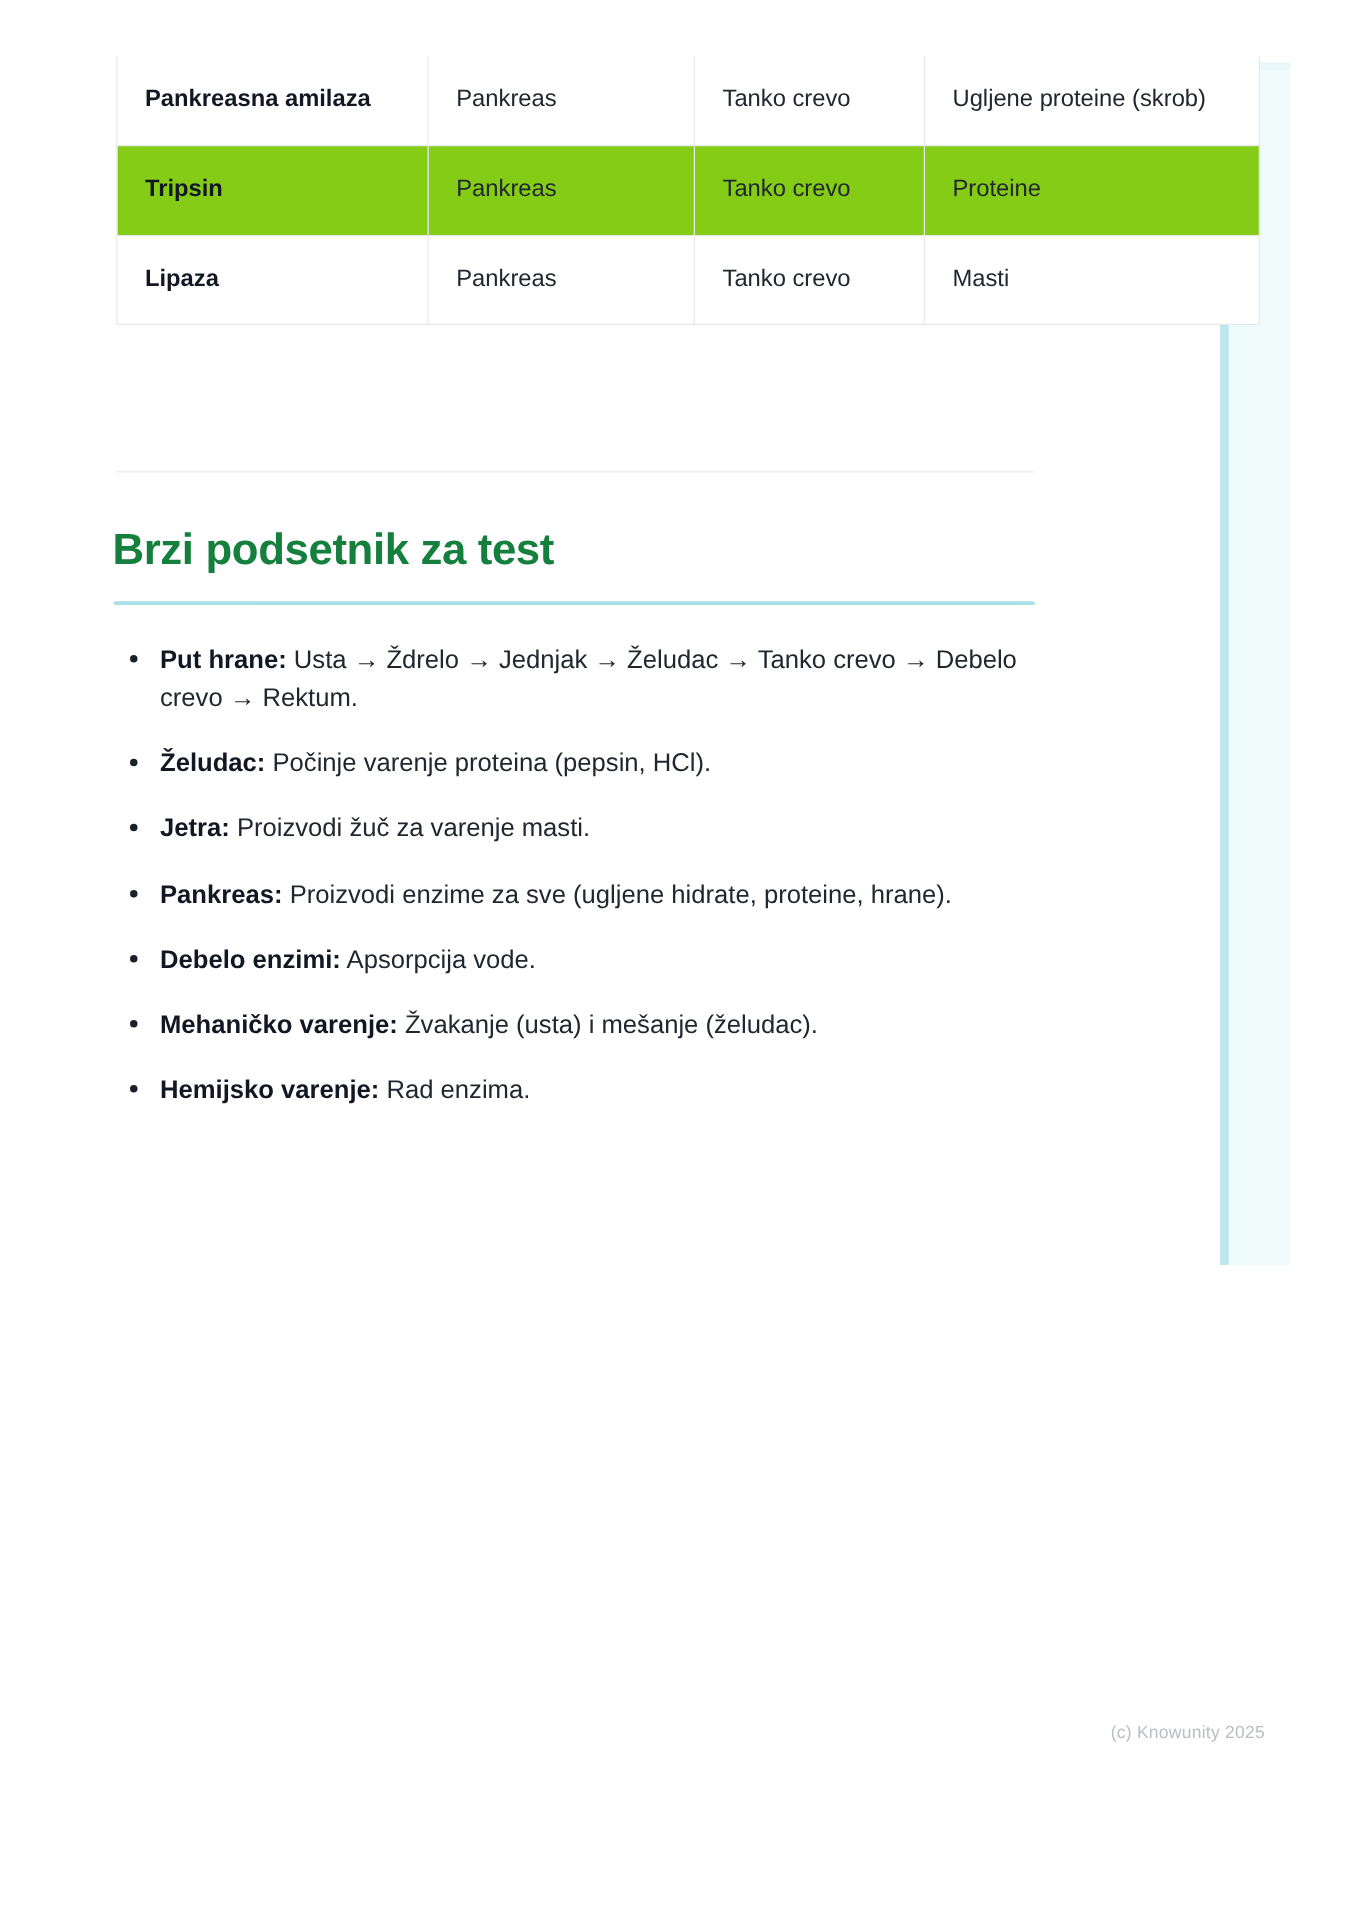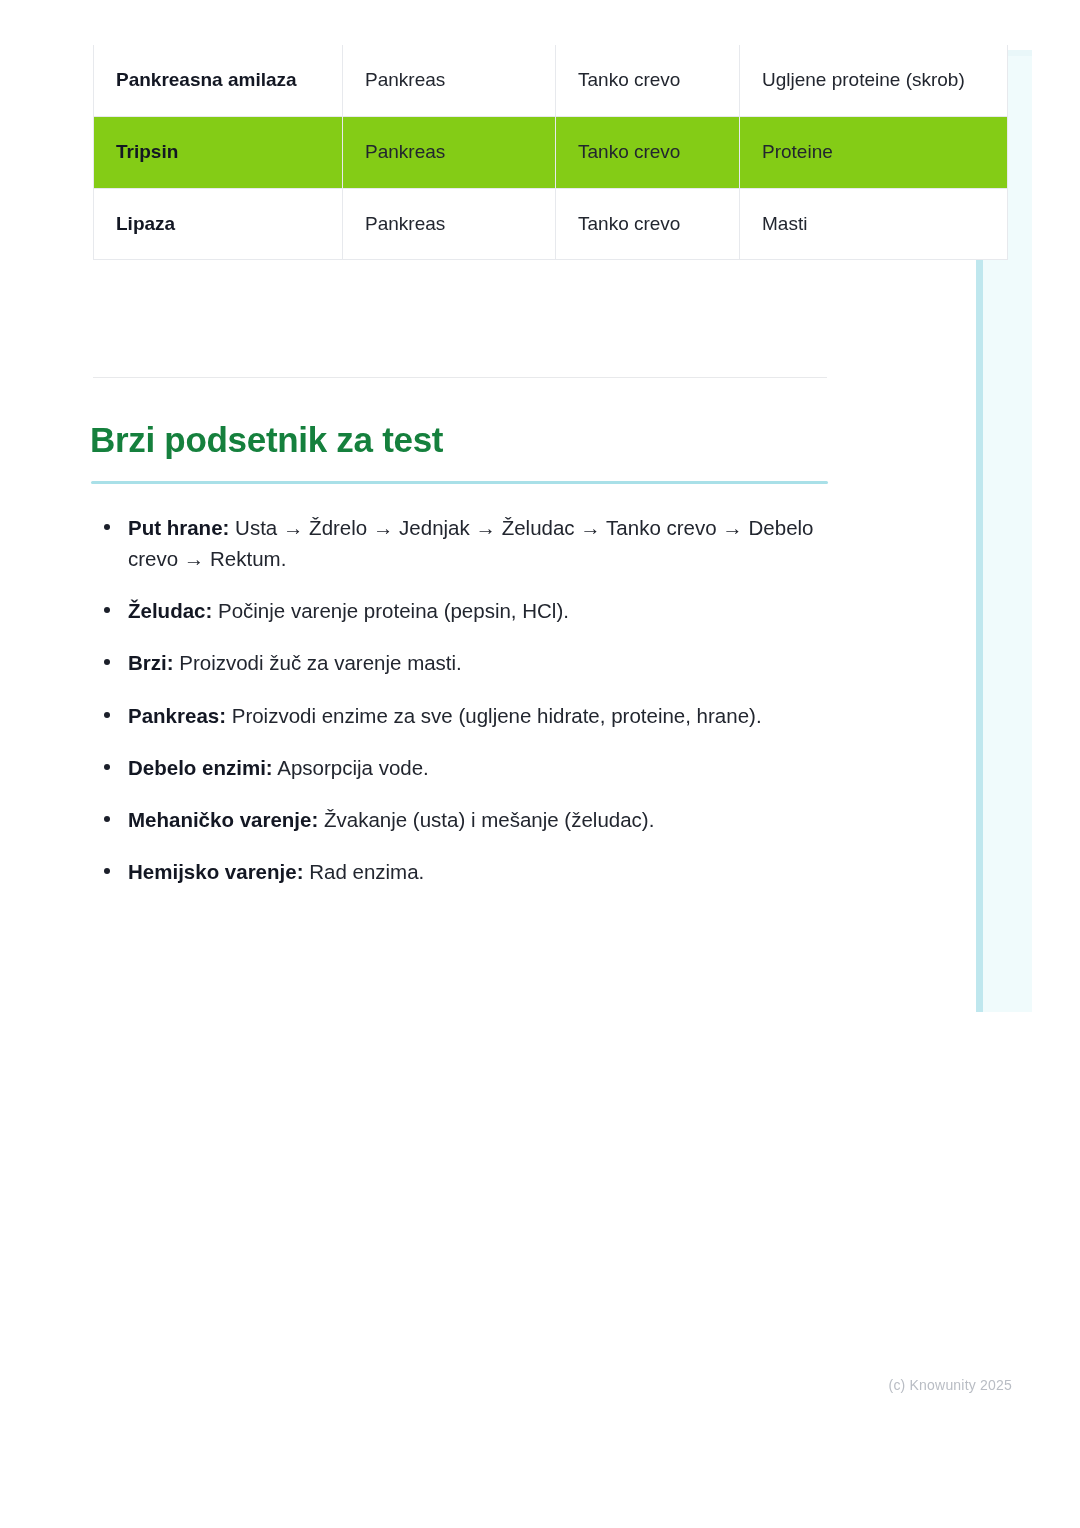--- a/index.html
+++ b/index.html
@@ -197,20 +197,20 @@
 </table>
 
 <div class="rule"></div>
 
 <h2 class="section-title">Brzi podsetnik za test</h2>
 <div class="title-underline"></div>
 
 <ul class="summary-list">
   <li><span class="lbl">Put hrane:</span><span class="txt"> Usta → Ždrelo → Jednjak → Želudac → Tanko crevo → Debelo crevo → Rektum.</span></li>
   <li><span class="lbl">Želudac:</span><span class="txt"> Počinje varenje proteina (pepsin, HCl).</span></li>
-  <li><span class="lbl">Brzi:</span><span class="txt"> Proizvodi žuč za varenje masti.</span></li>
+  <li><span class="lbl">Jetra:</span><span class="txt"> Proizvodi žuč za varenje masti.</span></li>
   <li><span class="lbl">Pankreas:</span><span class="txt"> Proizvodi enzime za sve (ugljene hidrate, proteine, hrane).</span></li>
   <li><span class="lbl">Debelo enzimi:</span><span class="txt"> Apsorpcija vode.</span></li>
   <li><span class="lbl">Mehaničko varenje:</span><span class="txt"> Žvakanje (usta) i mešanje (želudac).</span></li>
   <li><span class="lbl">Hemijsko varenje:</span><span class="txt"> Rad enzima.</span></li>
 </ul>
 
 <div class="footer-credit">(c) Knowunity 2025</div>
 
 </body></html>

